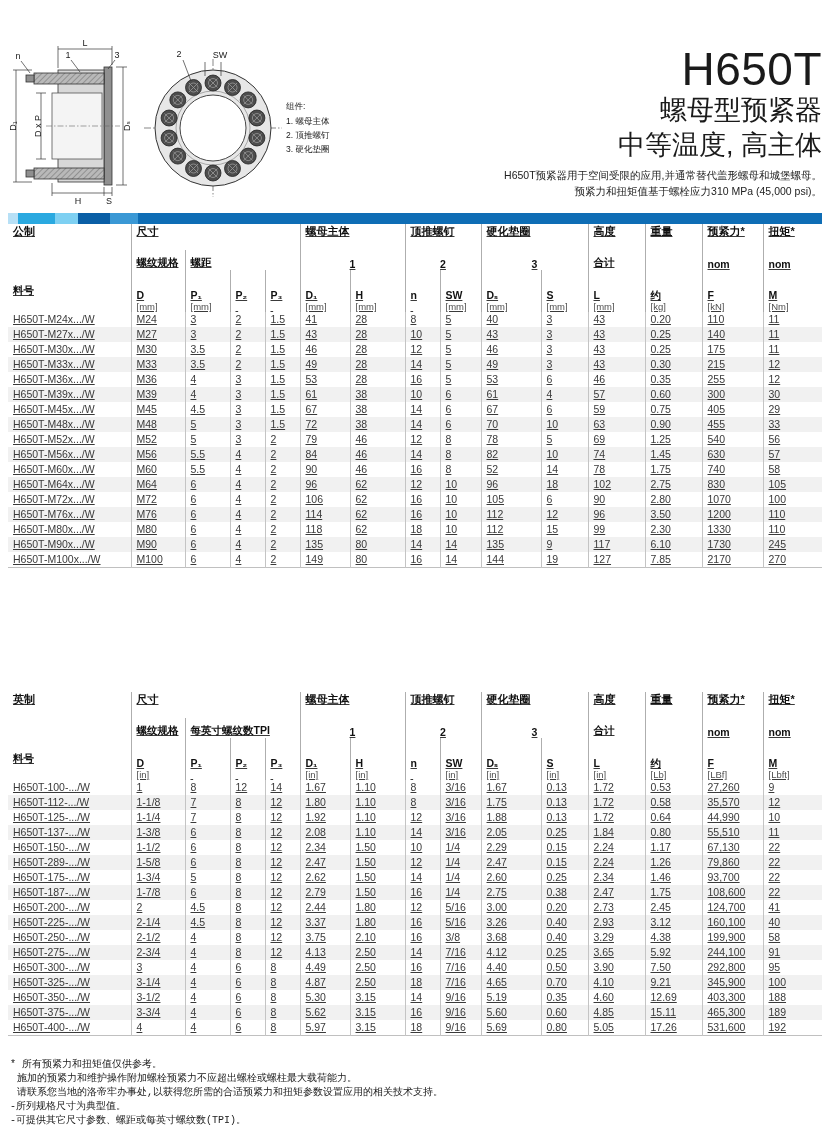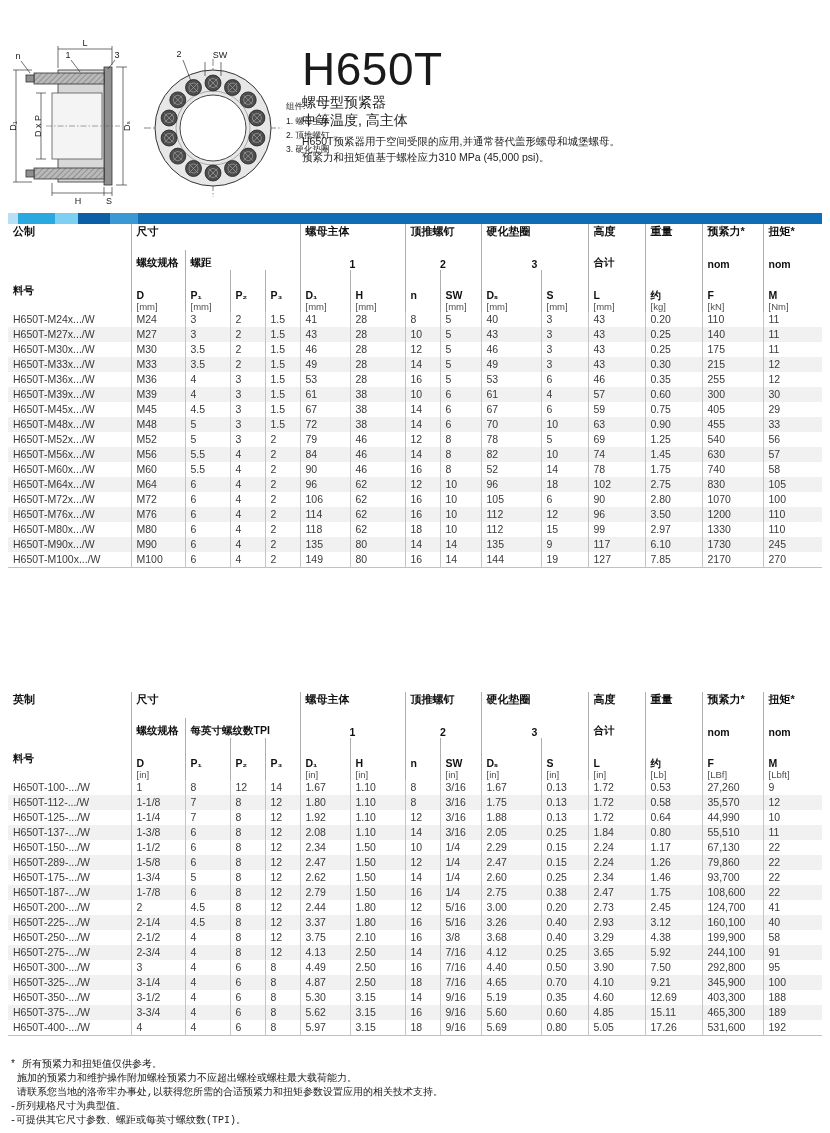--- a/index.html
+++ b/index.html
@@ -8,35 +8,35 @@
     background:#ffffff;color:#1a1a1a;
     font-family:"Liberation Sans","DejaVu Sans",sans-serif;
   }
   .page{position:absolute;inset:0;}
 
   
   .drawing{position:absolute;left:8px;top:33px;width:322px;height:182px;}
   .drawing text{font-family:"Liberation Sans","DejaVu Sans",sans-serif;fill:#1a1a1a;}
 
   
-  .titleblock{position:absolute;right:8px;top:46px;width:520px;text-align:left;}
+  .titleblock{position:absolute;right:8px;top:46px;width:520px;text-align:right;}
   .h1{font-size:46px;line-height:1.02;font-weight:400;letter-spacing:.5px;}
-  .sub{font-size:14px;line-height:1.3;font-weight:400;}
+  .sub{font-size:27px;line-height:1.3;font-weight:400;}
   .desc{margin-top:5px;font-size:10.5px;line-height:1.5;color:#222;}
 
   
   .bluebar{position:absolute;left:8px;top:213px;width:814px;height:11px;display:flex;}
   .seg{height:100%;}
   .s1{width:10px}.s2{width:37px}.s3{width:23px}.s4{width:32px}.s5{width:28px}.s6{flex:1}
 
   
   .dtable{
     position:absolute;left:8px;width:814px;
     border-collapse:collapse;table-layout:fixed;
-    font-size:10.5px;color:#3a3a3a;border-bottom:1px solid #c0c0c0;
+    font-size:10.5px;color:#3a3a3a;border-bottom:1px solid #c0c0c0;text-decoration:underline;
   }
   .t-metric{top:224px;}
   .t-imperial{top:692px;}
   .dtable thead th{font-weight:bold;color:#101010;text-align:left;padding:0 0 0 5px;}
   .rA th{font-size:11px;vertical-align:top;padding-top:7px;height:26px;}
   .rB th{font-size:10.5px;vertical-align:bottom;height:20px;padding-bottom:1px;}
   .rC th{vertical-align:bottom;height:28px;padding-bottom:2px;margin-left:12px;}
   .c-part{vertical-align:bottom !important;padding-bottom:14px !important;}
   th.ch .sym{font-size:10.5px;line-height:12px;font-weight:bold;}
   th.ch .unit{font-size:9.5px;line-height:11px;font-weight:normal;color:#4f4f4f;}
@@ -521,21 +521,21 @@
           <td>6</td>
           <td>4</td>
           <td>2</td>
           <td>118</td>
           <td>62</td>
           <td>18</td>
           <td>10</td>
           <td>112</td>
           <td>15</td>
           <td>99</td>
-          <td>2.97</td>
+          <td>2.30</td>
           <td>1330</td>
           <td>110</td>
         </tr>
         <tr>
           <td>H650T-M90x.../W</td>
           <td>M90</td>
           <td>6</td>
           <td>4</td>
           <td>2</td>
           <td>135</td>

